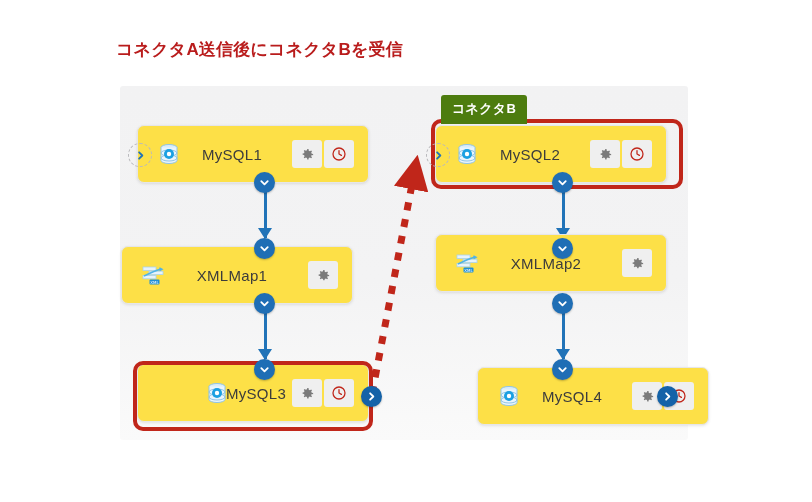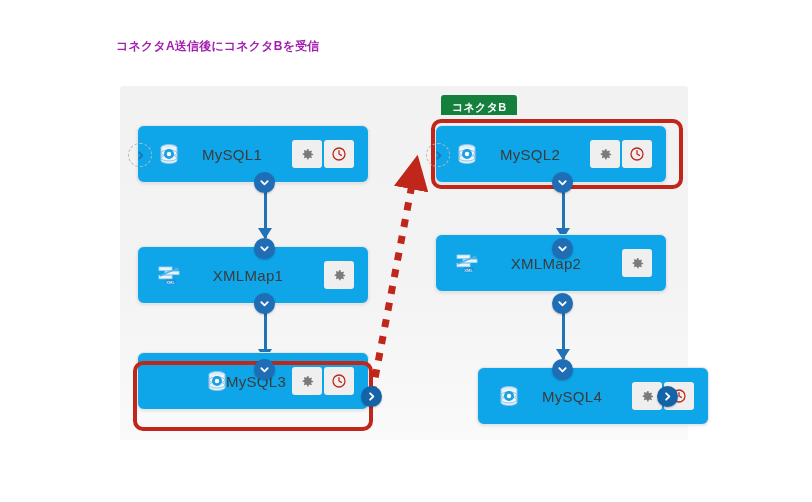--- a/index.html
+++ b/index.html
@@ -6,35 +6,35 @@
   body{
     width:812px;height:502px;background:#ffffff;
     font-family:"Liberation Sans","DejaVu Sans",sans-serif;
     overflow:hidden;position:relative;
   }
   .page{position:absolute;inset:0;}
 
   
   .title{
     position:absolute;left:116px;top:38px;
-    font-size:12px;font-weight:bold;color:#a21caf;
+    font-size:17px;font-weight:bold;color:#b91c1c;
     letter-spacing:.2px;white-space:nowrap;
   }
 
   
   .canvas{
     position:absolute;left:120px;top:86px;width:568px;height:354px;
     background:linear-gradient(180deg,#f2f2f3 0%,#f3f3f4 55%,#fafafa 100%);
     border-radius:3px;
   }
 
   
   .node{
     position:absolute;width:232px;height:58px;
-    background:#0ea5e9;border:1px solid #e6e6e8;border-radius:7px;
+    background:#fde047;border:1px solid #e6e6e8;border-radius:7px;
     box-shadow:0 1px 3px rgba(0,0,0,.10);
     display:flex;align-items:center;
     box-sizing:border-box;
   }
   .node .ico{
     width:26px;height:26px;margin-left:18px;flex:0 0 auto;
     display:flex;align-items:center;justify-content:center;
   }
   .node .label{
     flex:1 1 auto;text-align:center;
@@ -49,22 +49,22 @@
 
   
   .hl{
     position:absolute;
     border:4px solid #c0261a;border-radius:10px;
     box-sizing:border-box;
     pointer-events:none;
   }
   .tag{
     position:absolute;
-    background:#15803d;color:#fff;font-size:11px;font-weight:bold;
-    padding:5px 11px 0;border-radius:3px 3px 0 0;
+    background:#4d7c0f;color:#fff;font-size:13px;font-weight:bold;
+    padding:5px 11px 6px;border-radius:3px 3px 0 0;
     white-space:nowrap;letter-spacing:.3px;
   }
 
   
   .chev{
     position:absolute;width:21px;height:21px;border-radius:50%;
     background:#1f6eb5;display:flex;align-items:center;justify-content:center;
     box-shadow:0 1px 2px rgba(0,0,0,.25);
   }
   .chev.dark{background:#1462a8;}
@@ -145,21 +145,21 @@
     <svg width="11" height="11" viewBox="0 0 24 24" fill="none" stroke="#2173b8" stroke-width="4" stroke-linecap="round" stroke-linejoin="round">
         <path d="M9 5 l7 7 -7 7"></path>
       </svg>
   </div>
   <div class="chev" style="left:254px;top:172px;">
     <svg width="11" height="11" viewBox="0 0 24 24" fill="none" stroke="#ffffff" stroke-width="4" stroke-linecap="round" stroke-linejoin="round">
         <path d="M5 9 l7 7 7 -7"></path>
       </svg>
   </div>
 
-  <div class="node" style="left:137px;top:246px;">
+  <div class="node" style="left:121px;top:246px;">
     <span class="ico">
       <svg width="24" height="24" viewBox="0 0 24 24">
         <rect x="2" y="4" width="13" height="3.4" fill="#e7f3fb" stroke="#a9d3ec" stroke-width=".8"></rect>
         <rect x="8" y="8.2" width="14" height="3.4" fill="#e7f3fb" stroke="#a9d3ec" stroke-width=".8"></rect>
         <rect x="2" y="12.4" width="13" height="3.4" fill="#e7f3fb" stroke="#a9d3ec" stroke-width=".8"></rect>
         <path d="M3 13 C 9 10, 13 8, 20 6" fill="none" stroke="#4fb3e8" stroke-width="1.6"></path>
         <path d="M18.4 5 L21 6.2 L18.6 7.6" fill="none" stroke="#4fb3e8" stroke-width="1.4"></path>
         <rect x="8.5" y="16.6" width="10" height="5" rx="1" fill="#1f8fd6"></rect>
         <text x="13.5" y="20.5" font-size="4" fill="#ffffff" text-anchor="middle" font-family="DejaVu Sans, sans-serif">XML</text>
       </svg>
@@ -178,21 +178,21 @@
     <svg width="11" height="11" viewBox="0 0 24 24" fill="none" stroke="#ffffff" stroke-width="4" stroke-linecap="round" stroke-linejoin="round">
         <path d="M5 9 l7 7 7 -7"></path>
       </svg>
   </div>
   <div class="chev" style="left:254px;top:293px;">
     <svg width="11" height="11" viewBox="0 0 24 24" fill="none" stroke="#ffffff" stroke-width="4" stroke-linecap="round" stroke-linejoin="round">
         <path d="M5 9 l7 7 7 -7"></path>
       </svg>
   </div>
 
-  <div class="node" style="left:137px;top:352px;padding-left:48px;">
+  <div class="node" style="left:137px;top:364px;padding-left:48px;">
     <span class="ico">
       <svg width="24" height="24" viewBox="0 0 24 24">
         <ellipse cx="12" cy="5.5" rx="8" ry="3" fill="#d9edfa" stroke="#8fc4e6" stroke-width="1"></ellipse>
         <path d="M4,5.5 v13 a8,3 0 0 0 16,0 v-13" fill="#eaf5fc" stroke="#8fc4e6" stroke-width="1"></path>
         <ellipse cx="12" cy="11" rx="8" ry="3" fill="none" stroke="#8fc4e6" stroke-width="1"></ellipse>
         <ellipse cx="12" cy="16" rx="8" ry="3" fill="none" stroke="#8fc4e6" stroke-width="1"></ellipse>
         <circle cx="12" cy="12" r="5" fill="#1ba0e2"></circle>
         <circle cx="12" cy="12" r="2.2" fill="#ffffff"></circle>
       </svg>
     </span>

